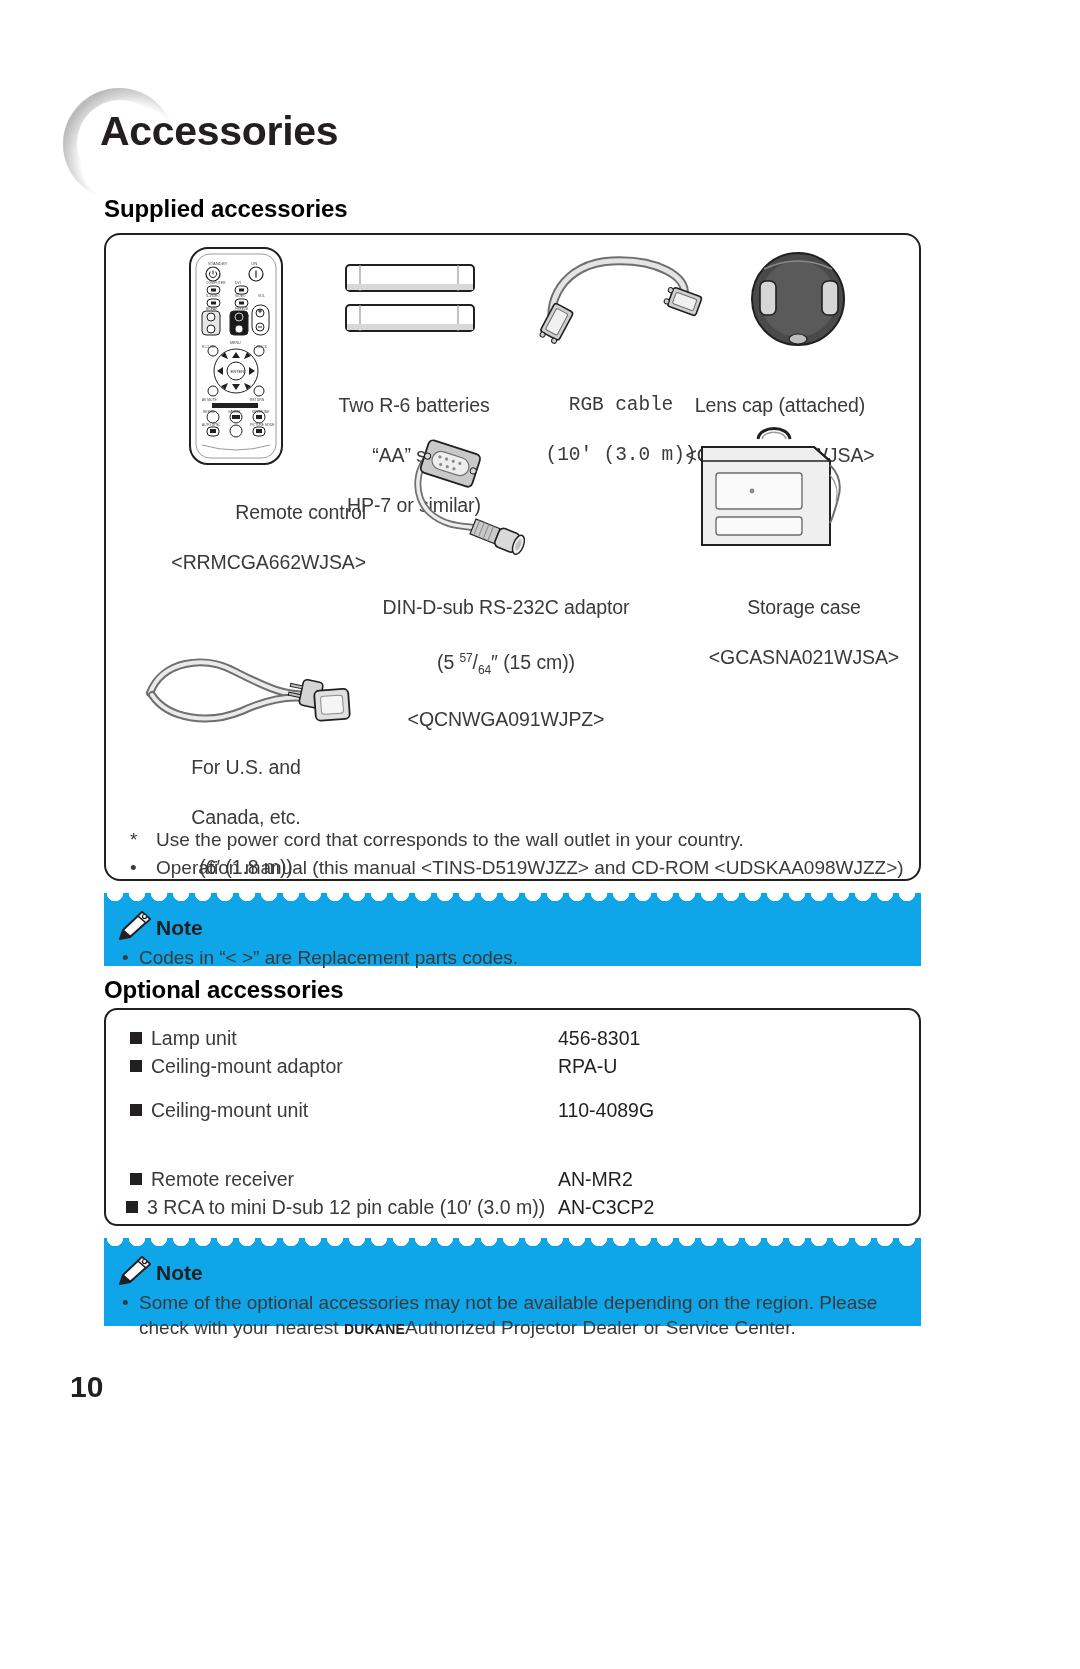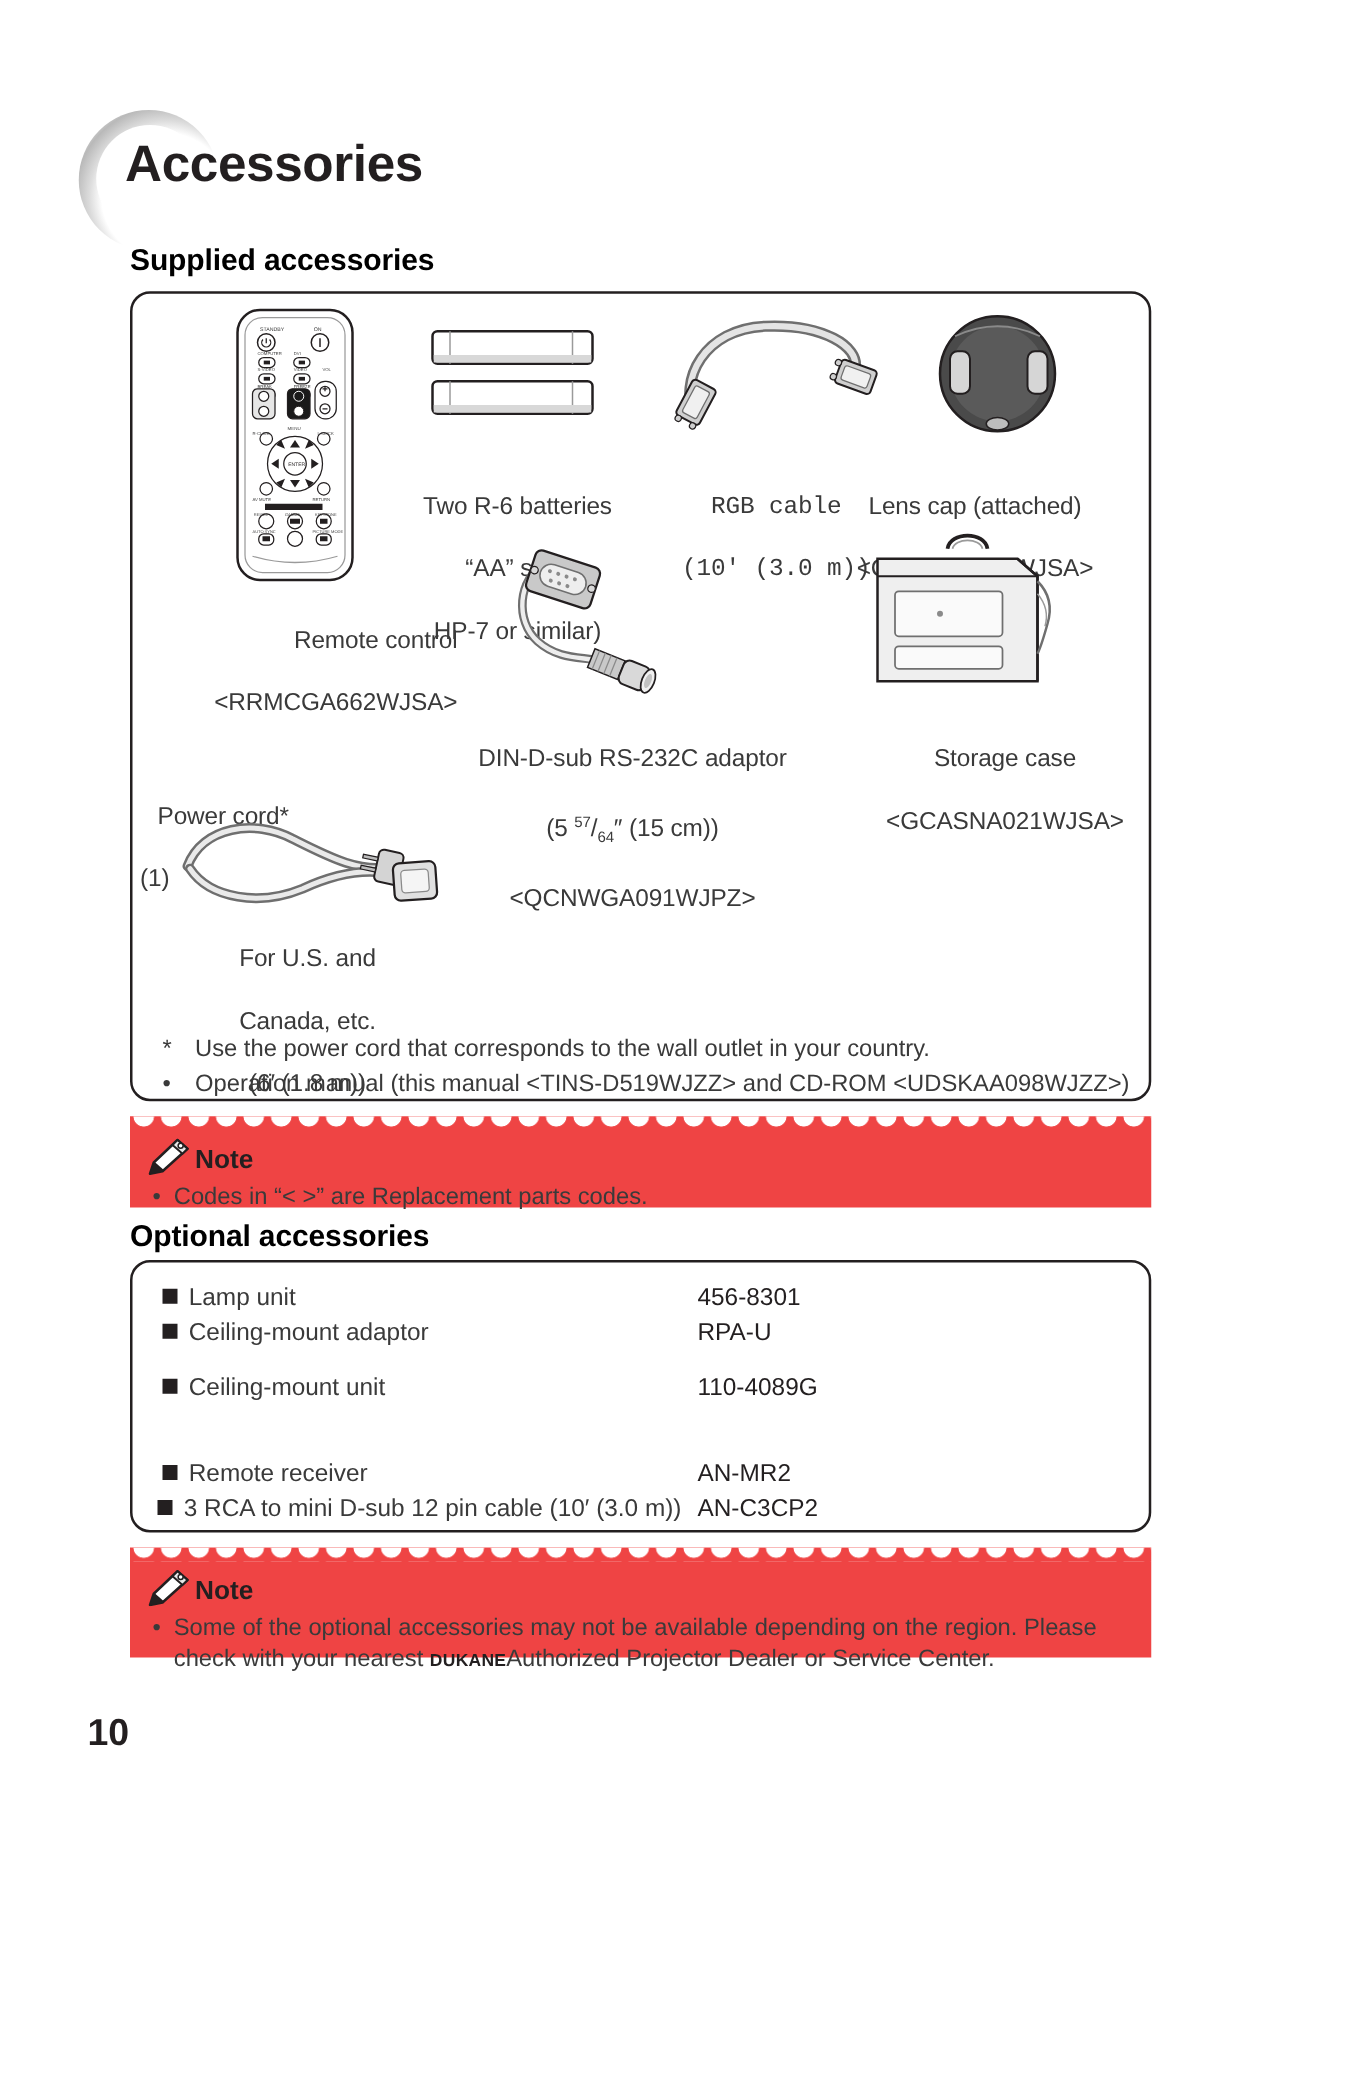--- a/index.html
+++ b/index.html
@@ -81,20 +81,21 @@
     left: 104px;
     top: 233px;
     width: 817px;
     height: 648px;
   }
   #optional-box {
     left: 104px;
     top: 1008px;
     width: 817px;
     height: 218px;
+    border-radius: 13px;
   }
 
   .cap {
     position: absolute;
     font-size: 19.5px;
     line-height: 25px;
     color: #3a3a3a;
     text-align: center;
     white-space: pre-line;
     letter-spacing: -0.1px;
@@ -124,21 +125,21 @@
     width: 22px;
   }
   .foot .txt {
     display: block;
     margin-left: 26px;
   }
 
   
   .note {
     position: absolute;
-    background: #ef4444;
+    background: #0ea5e9;
     box-sizing: border-box;
   }
   .note-scallop {
     position: absolute;
     left: 0;
     top: 0;
     width: 100%;
     height: 11px;
     background-image: radial-gradient(circle at 11px 0px, #ffffff 0 8px, rgba(255,255,255,0) 8.5px);
     background-size: 22px 11px;
@@ -439,24 +440,20 @@
       <path d="M154 44 q14 14 8 34 q-5 18 -8 24" fill="none" stroke="#6f6f6f" stroke-width="2"></path>
       <path d="M154 54 q10 12 6 26" fill="none" stroke="#9a9a9a" stroke-width="1.2"></path>
       <circle cx="76" cy="70" r="2.4" fill="#8a8a8a"></circle>
     </svg>
 
     <div class="cap" style="left:580px; top:335px; width:236px;">
       <span>Storage case</span><br>
       <span>&lt;GCASNA021WJSA&gt;</span>
     </div>
 
-    <div class="cap left" style="left:20px; top:381px; width:230px;">
-      <span>Power cord*</span><br>
-      <span style="margin-left:-14px; display:inline-block;">(1)</span>
-    </div>
 
     <svg class="ill" style="left:32px; top:408px;" width="220" height="100" viewBox="0 0 220 100">
       <path d="M12 50 C24 18 66 12 96 28 C124 42 150 56 176 50" fill="none" stroke="#6f6f6f" stroke-width="8" stroke-linecap="round"></path>
       <path d="M12 50 C24 18 66 12 96 28 C124 42 150 56 176 50" fill="none" stroke="#eaeaea" stroke-width="4" stroke-linecap="round"></path>
       <path d="M14 52 C30 76 70 82 104 68 C130 56 154 52 174 56" fill="none" stroke="#6f6f6f" stroke-width="8" stroke-linecap="round"></path>
       <path d="M14 52 C30 76 70 82 104 68 C130 56 154 52 174 56" fill="none" stroke="#eaeaea" stroke-width="4" stroke-linecap="round"></path>
       <g transform="translate(166,36) rotate(12)">
         <rect x="0" y="0" width="20" height="26" rx="4" fill="#d4d4d4" stroke="#231f20" stroke-width="1.6"></rect>
         <rect x="-12" y="7" width="12" height="3" fill="#bdbdbd" stroke="#231f20" stroke-width="1"></rect>
         <rect x="-12" y="16" width="12" height="3" fill="#bdbdbd" stroke="#231f20" stroke-width="1"></rect>

